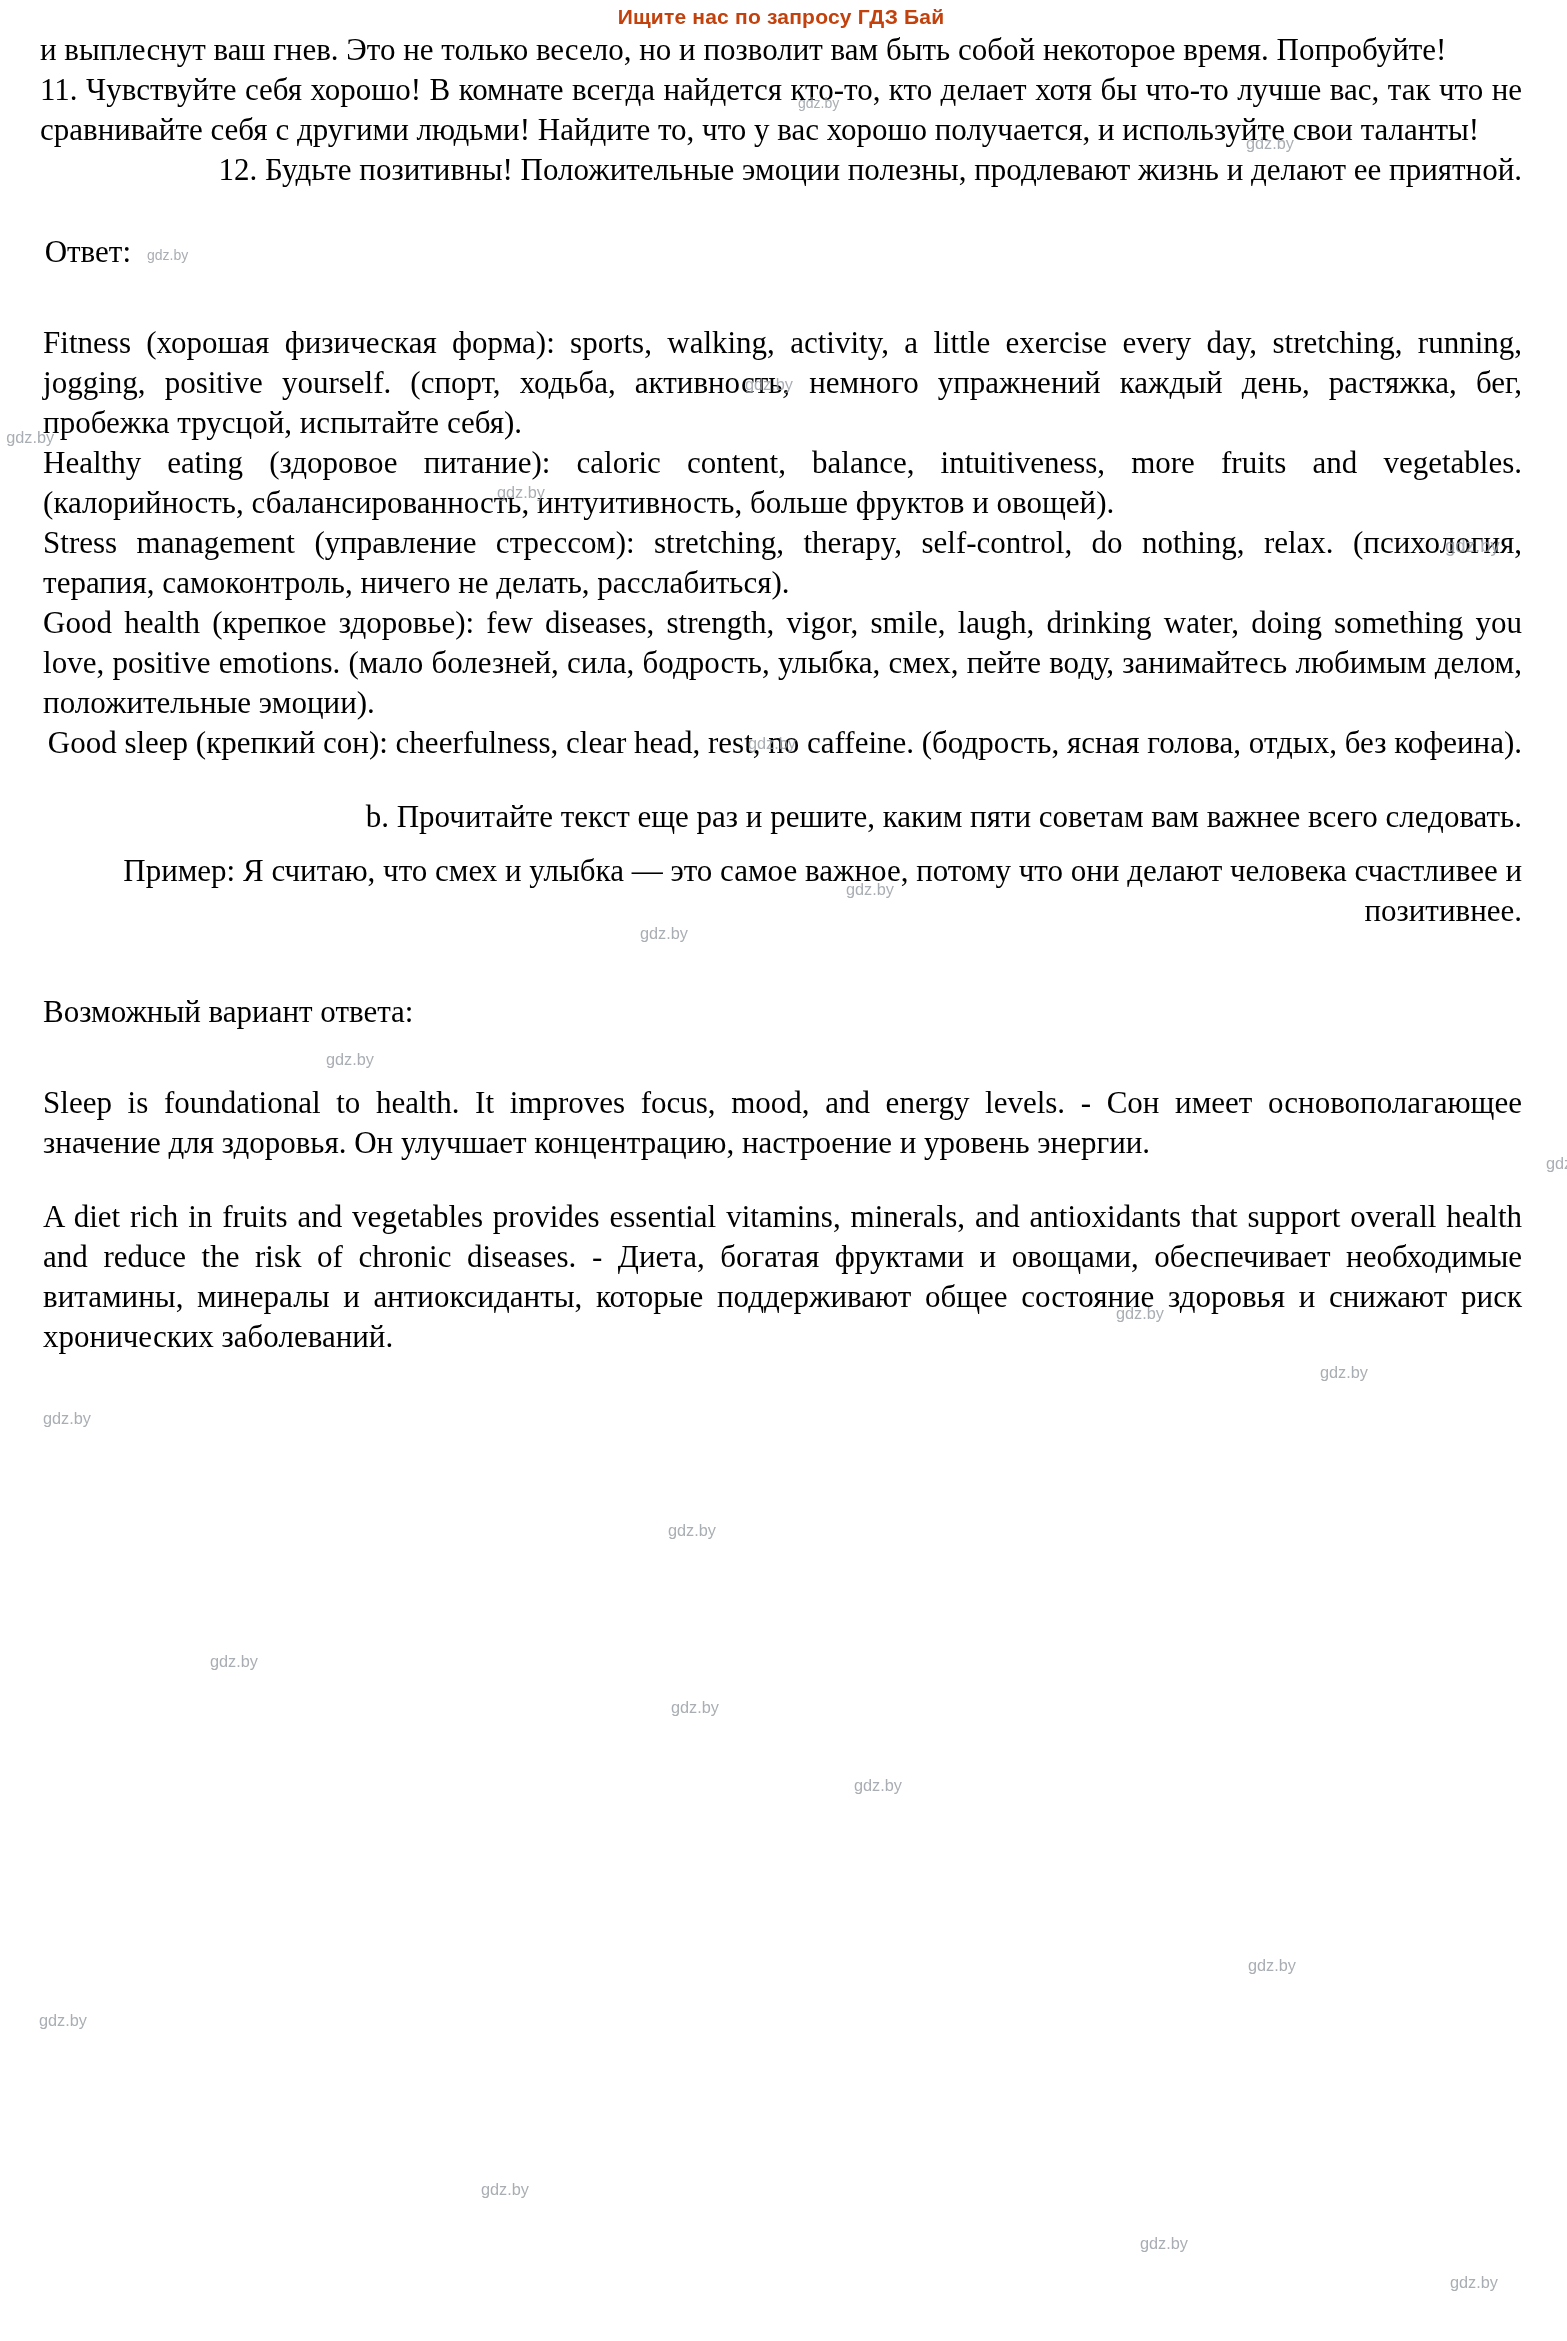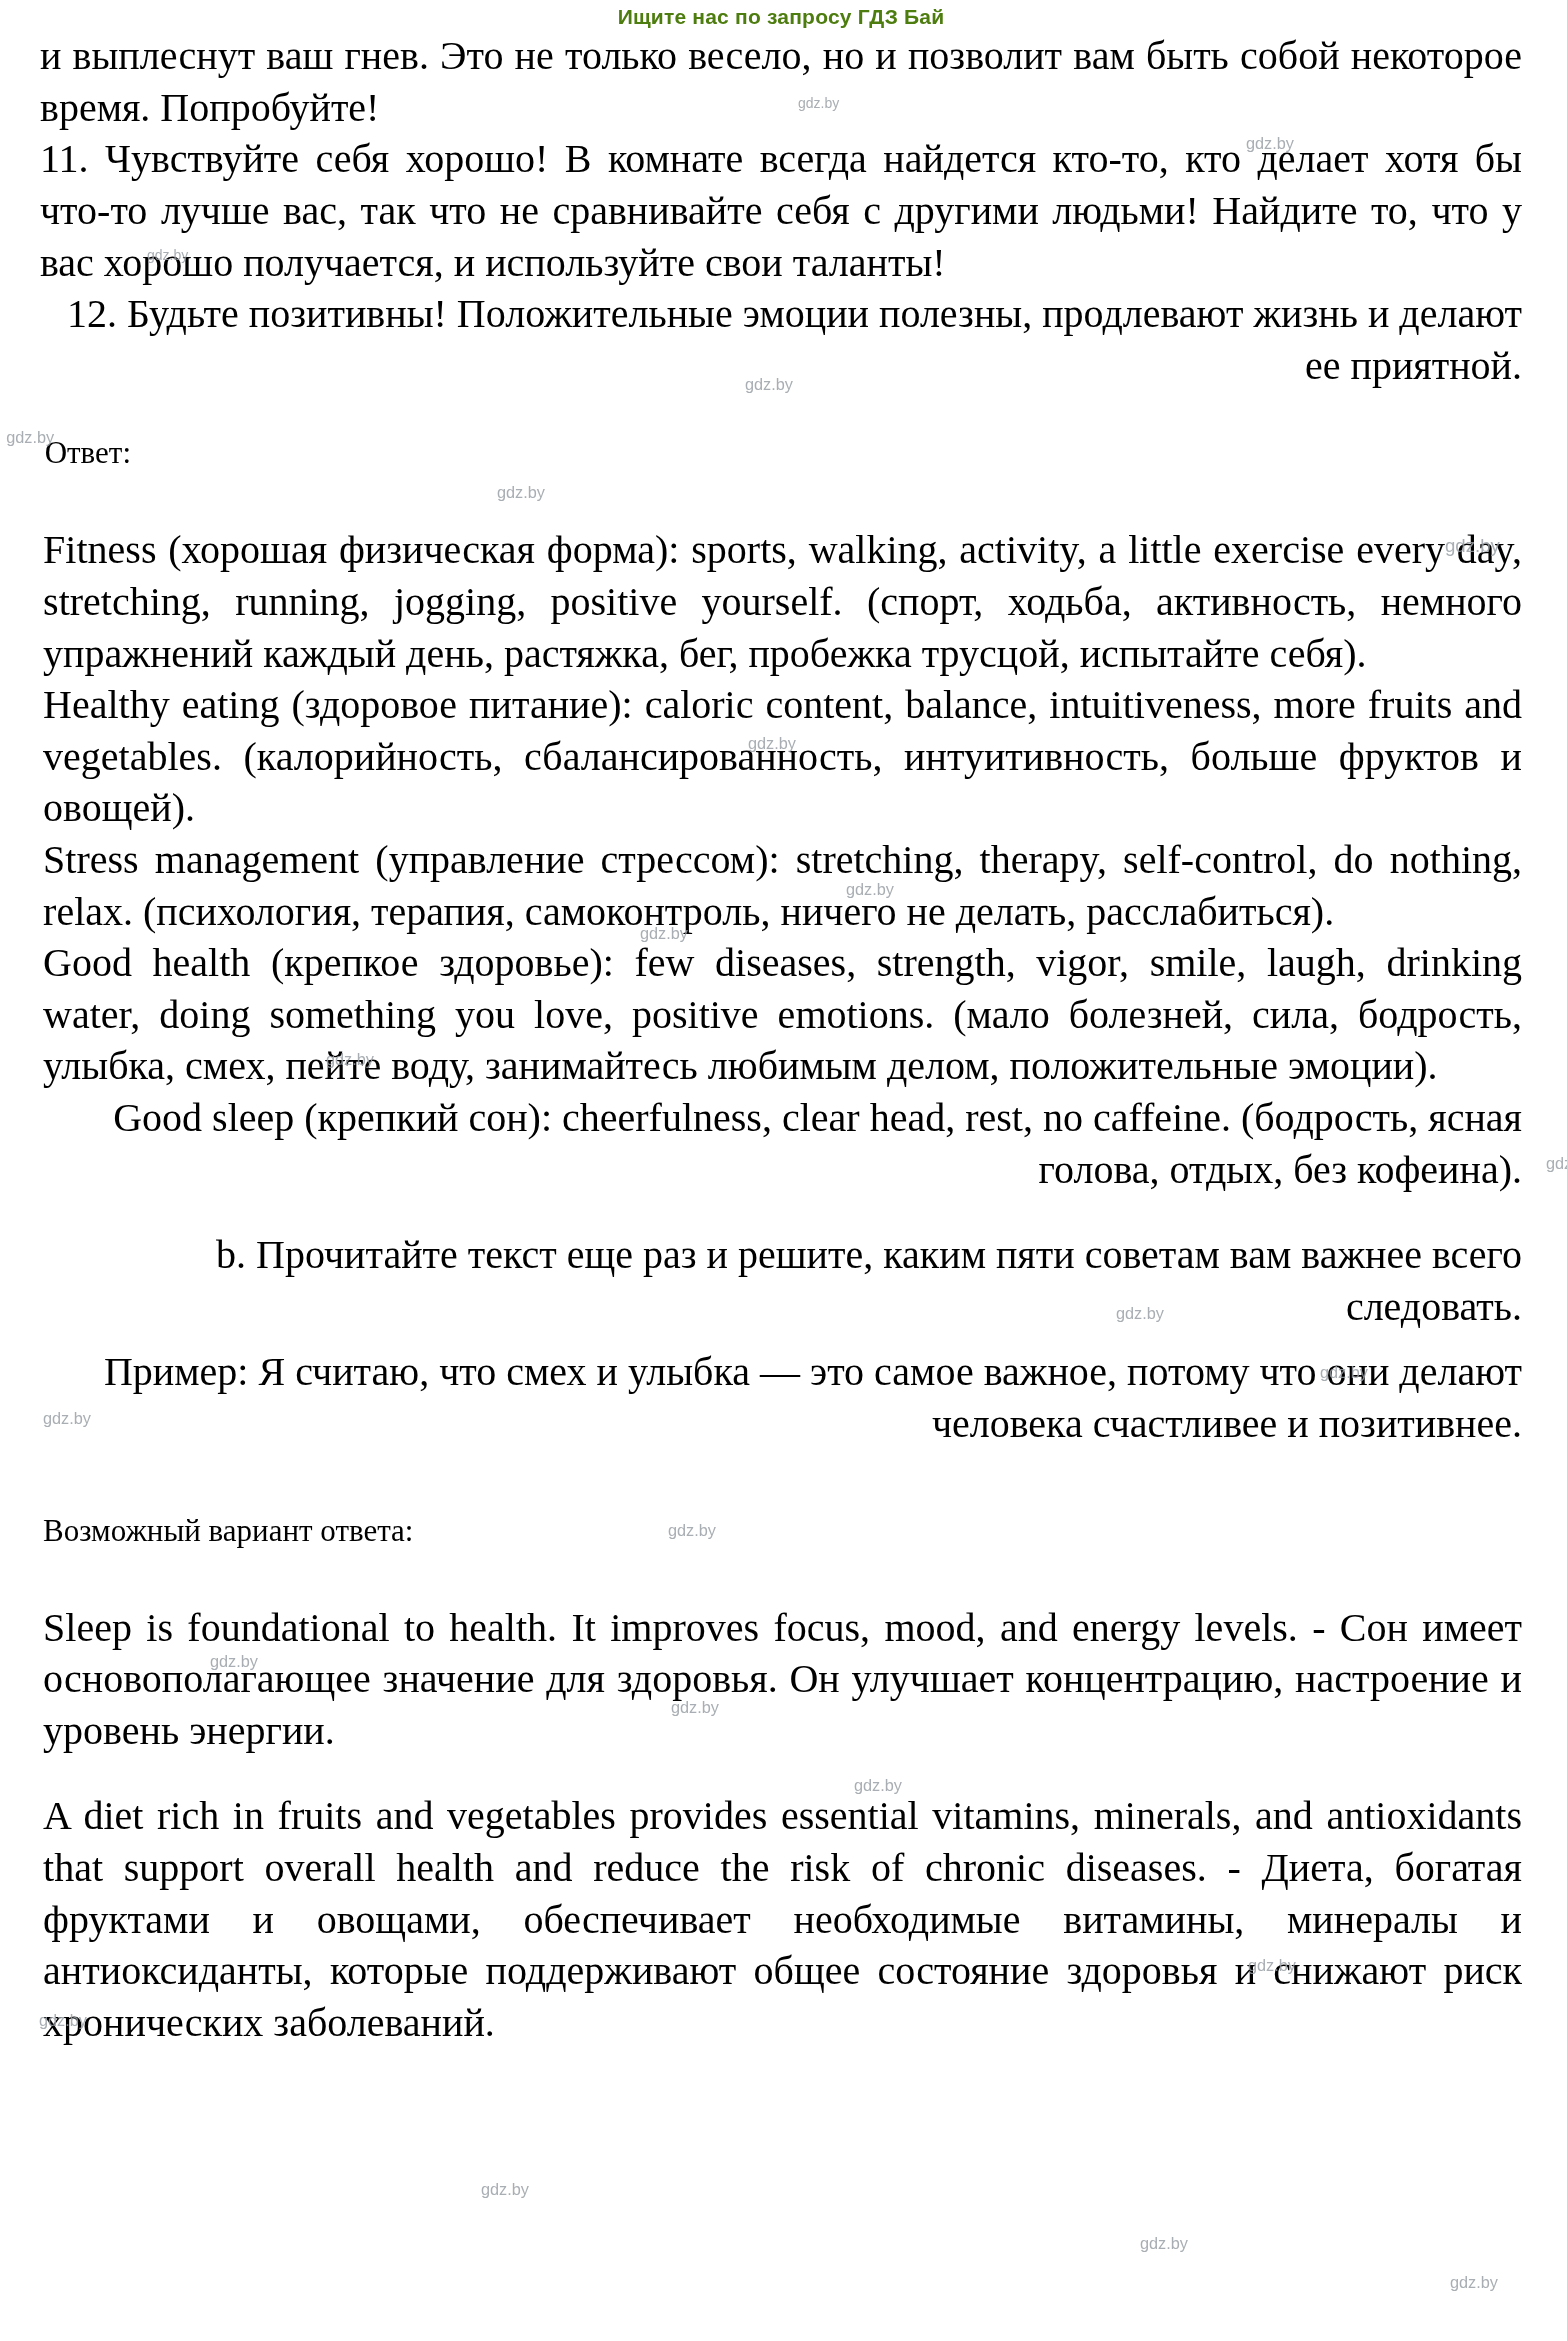--- a/index.html
+++ b/index.html
@@ -23,26 +23,26 @@
     padding: 0 45px 0 40px;
   }
   
   .top-banner {
     text-align: center;
     padding-top: 4.7px;
     padding-bottom: 1.6px;
     font-family: "Liberation Sans", sans-serif;
     font-size: 21px;
     font-weight: bold;
-    color: #4d7c0f;
+    color: #c2410c;
     letter-spacing: 0.2px;
   }
   
   .para {
-    font-size: 40px;
+    font-size: 31px;
     line-height: 1.29;
     margin: 0;
     text-align: justify;
     text-justify: inter-word;
   }
   .para.nojust { text-align: right; }
   .block { margin-bottom: 0px; }
   .gap-sm { height: 14px; }
   .gap-md { height: 34px; }
   .gap-lg { height: 53px; }

